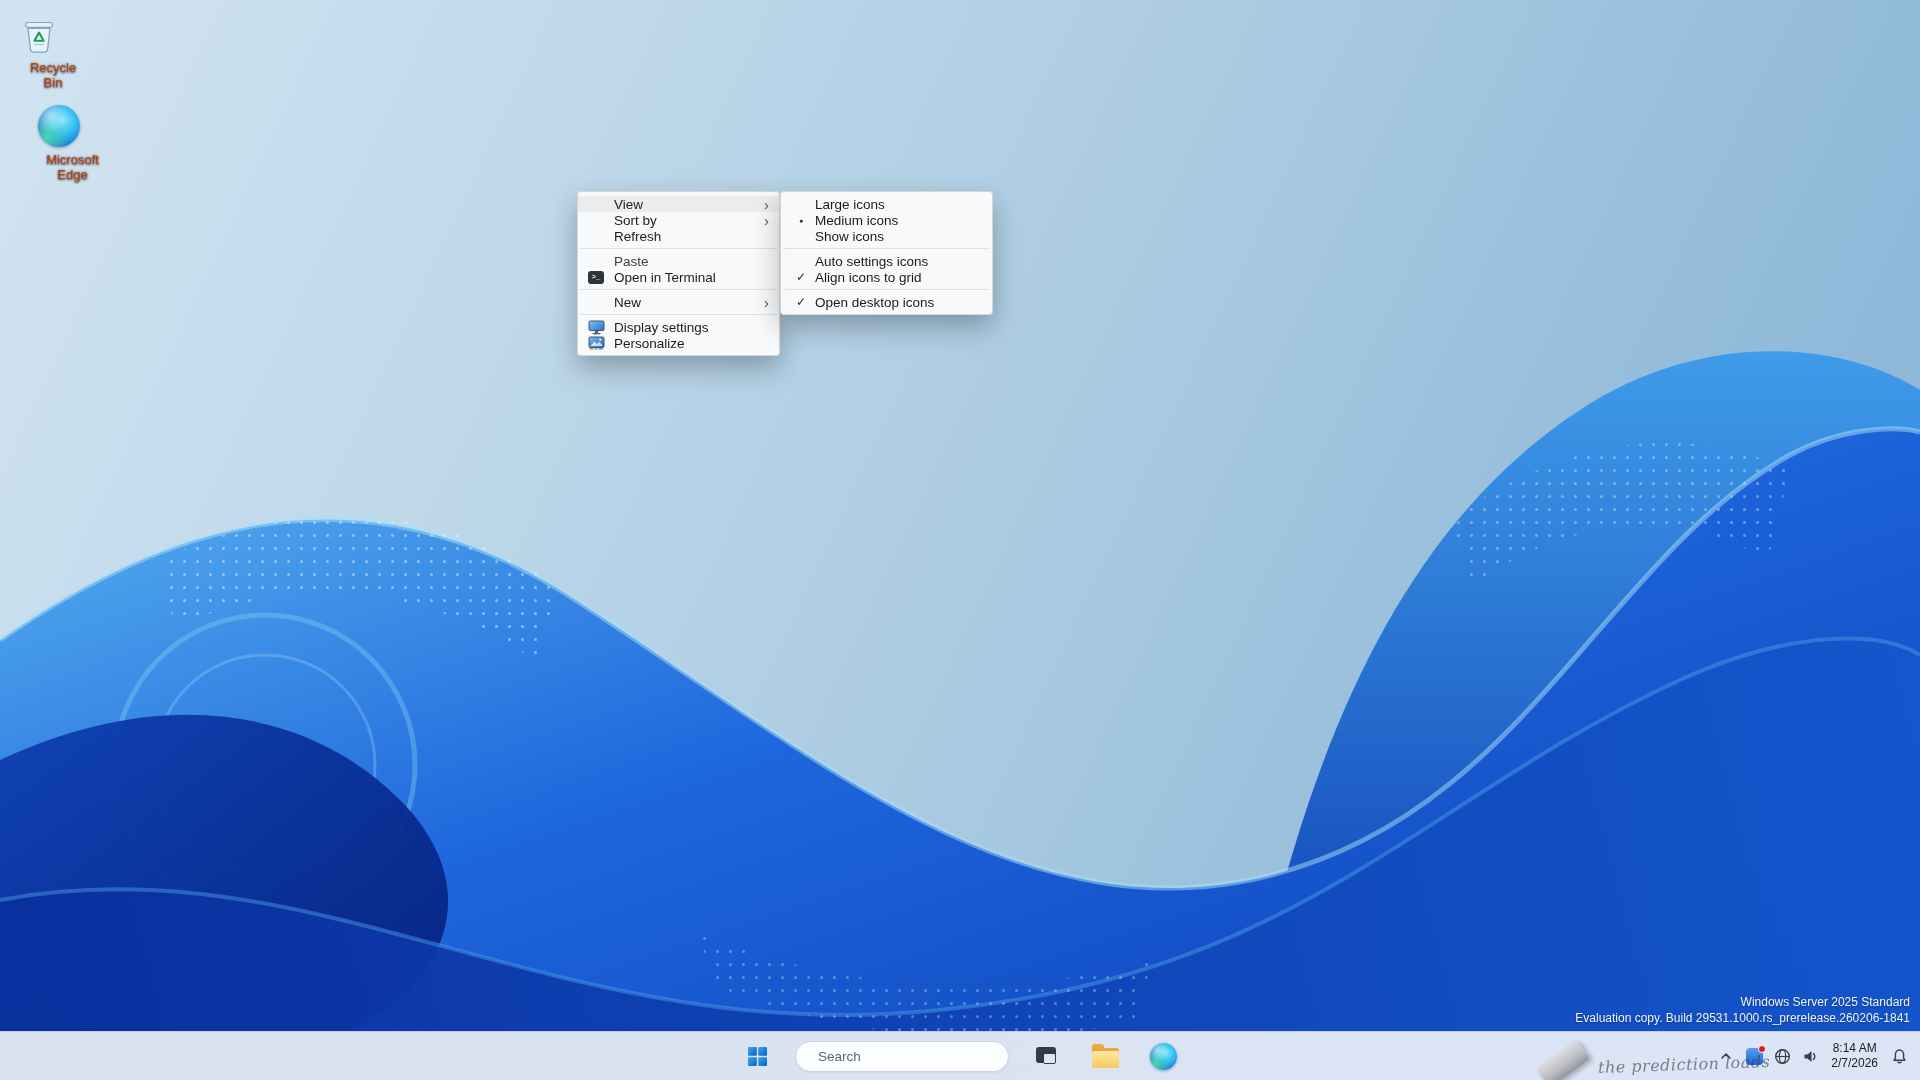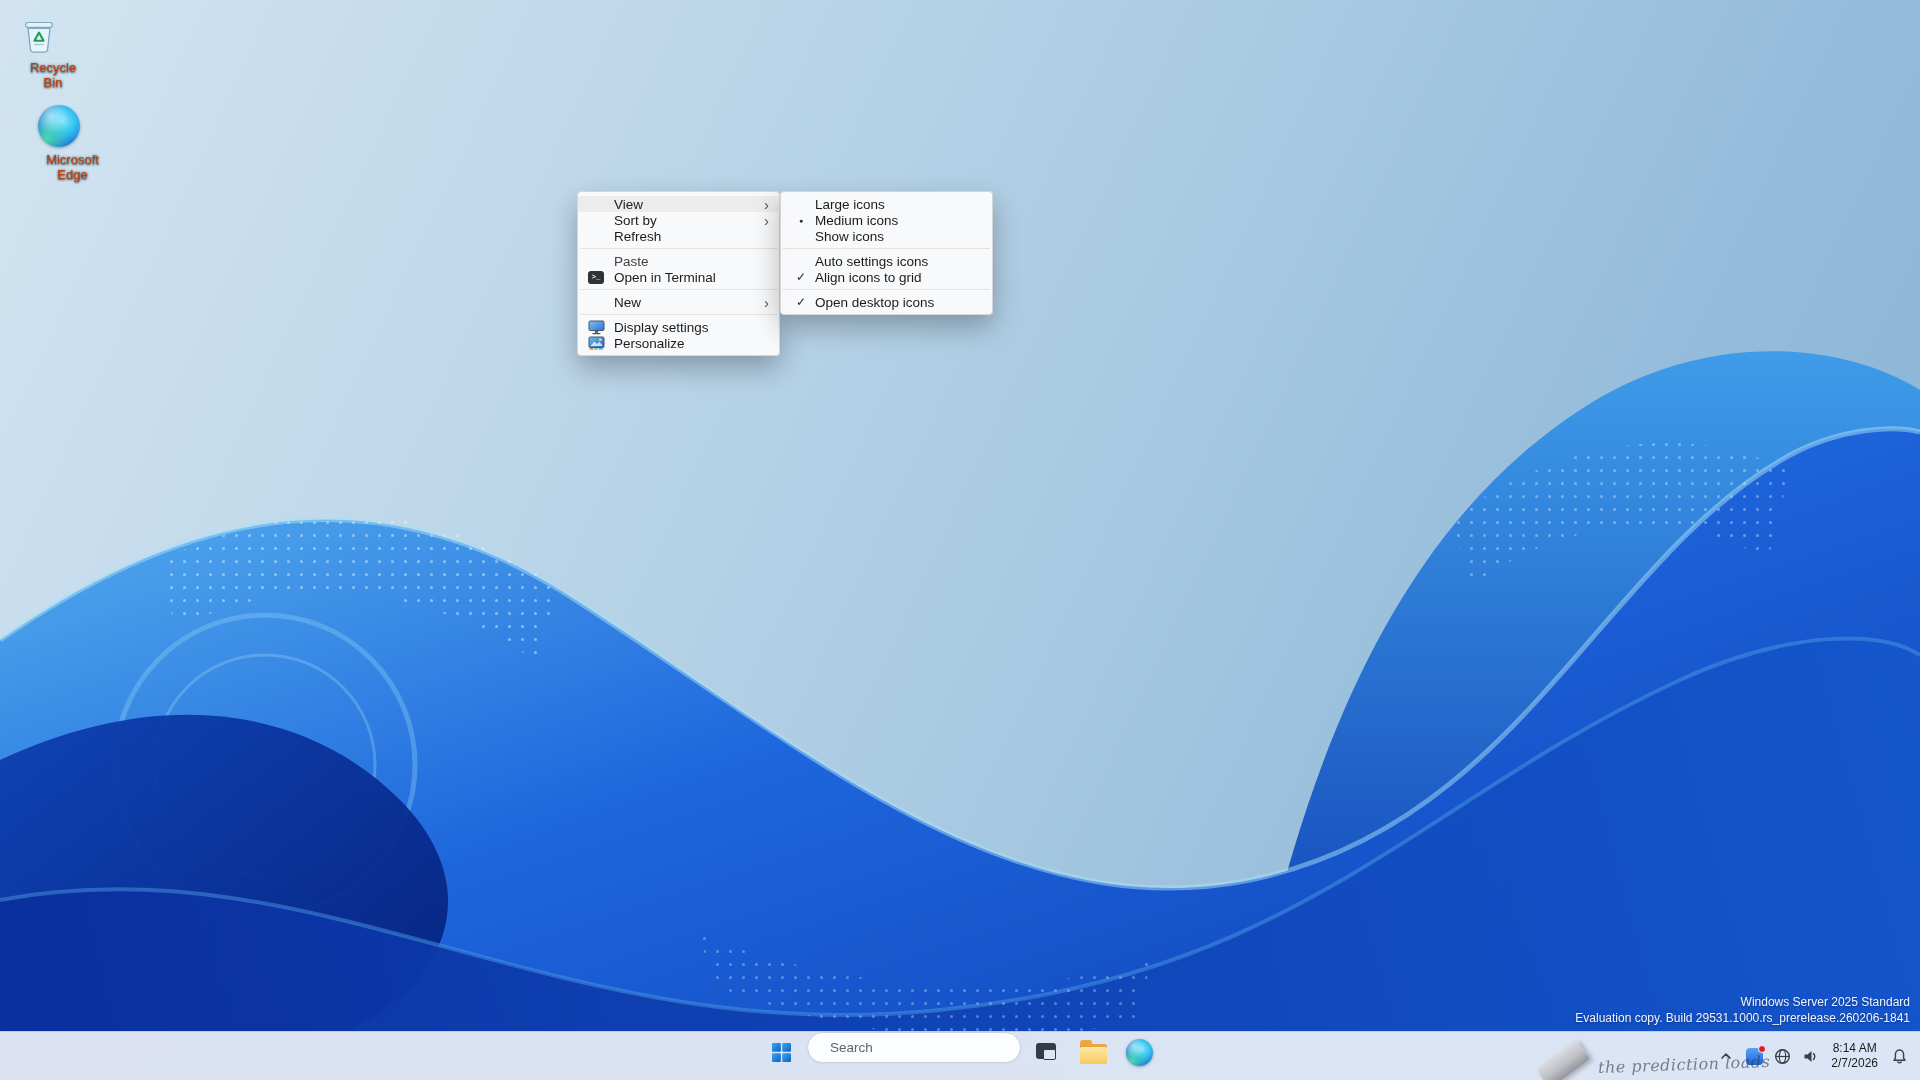--- a/index.html
+++ b/index.html
@@ -74,21 +74,21 @@
 
   
   .taskbar {
     position: absolute; left: 0; right: 0; bottom: 0; height: 49px; z-index: 50;
     background: rgba(242,245,250,.9);
     backdrop-filter: blur(18px);
     border-top: 1px solid rgba(90,105,130,.18);
   }
   .tb-center {
     position: absolute; left: 50%; top: 0; transform: translateX(-50%);
-    height: 100%; display: flex; align-items: flex-start; gap: 6px;
+    height: 100%; display: flex; align-items: center; gap: 18px;
   }
   .tb-btn {
     width: 40px; height: 40px; border: none; background: transparent; border-radius: 6px;
     display: flex; align-items: center; justify-content: center; cursor: pointer;
   }
   .search-pill {
     width: 214px; height: 31px; border-radius: 16px;
     background: rgba(255,255,255,.92); border: 1px solid #ccd2dc;
     display: flex; align-items: center; gap: 9px; padding: 0 13px;
     box-shadow: 0 1px 2px rgba(0,0,0,.05);

